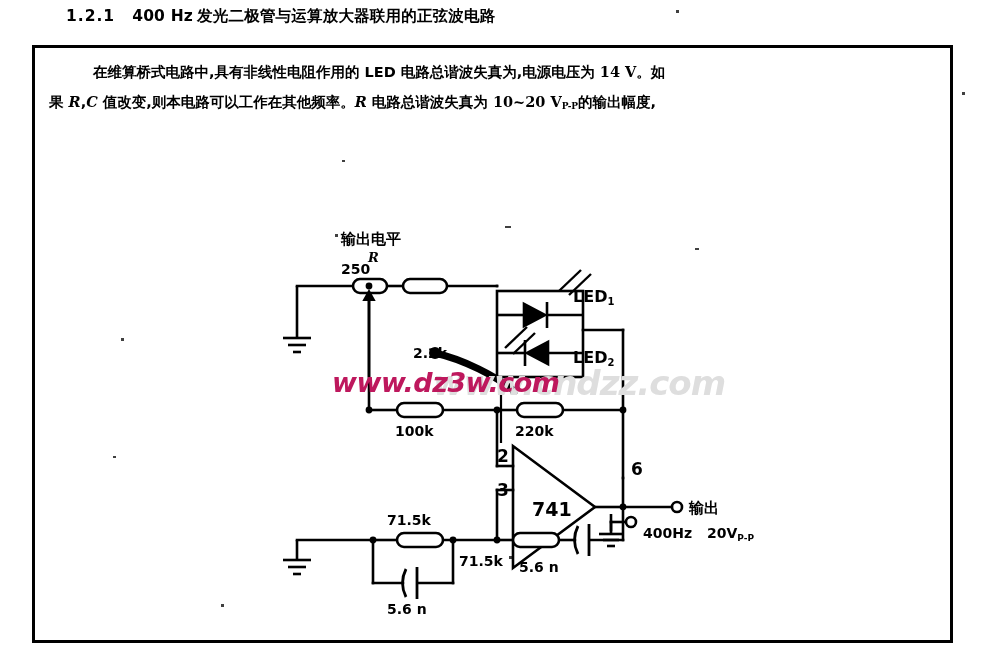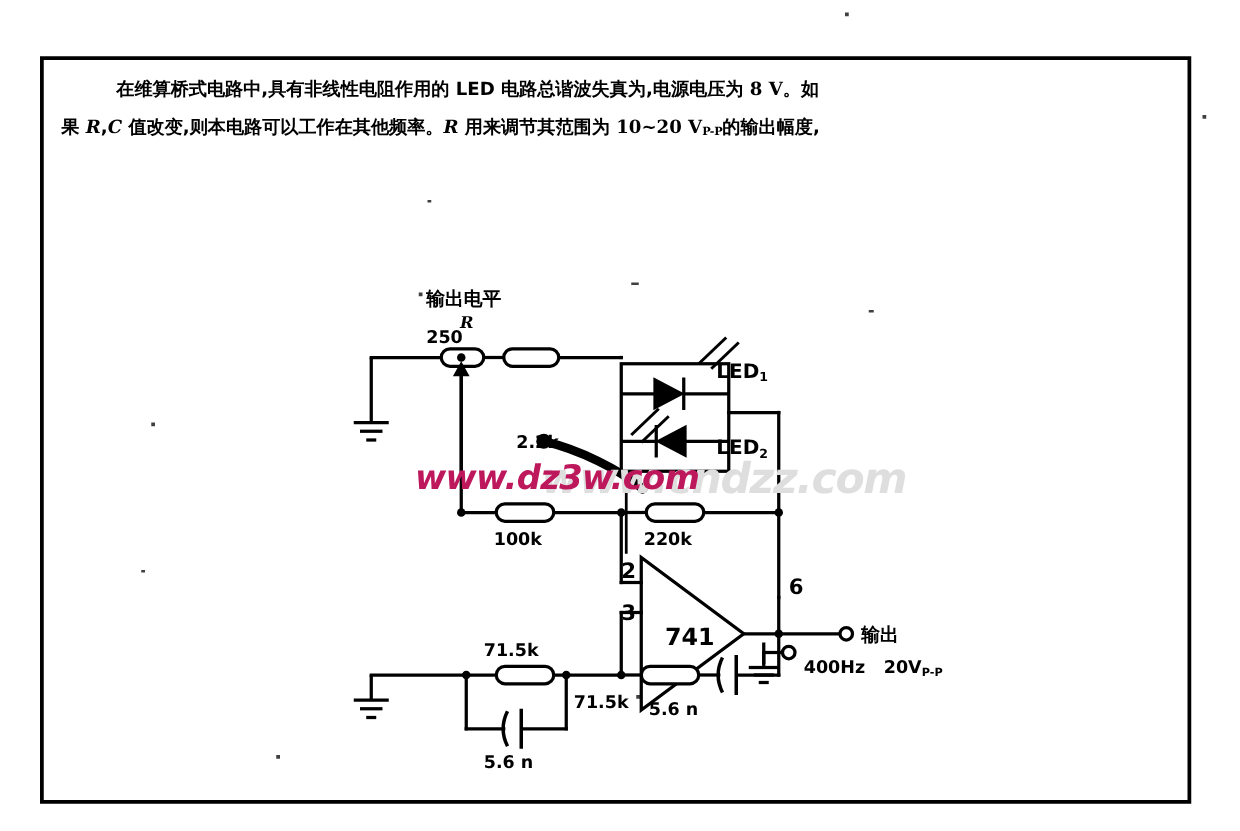--- a/index.html
+++ b/index.html
@@ -57,27 +57,30 @@
   #wm-front{left:297px;top:319px;font-size:27px;color:#be185d;letter-spacing:-0.5px;}
 
   
   .speck{position:absolute;background:#000;opacity:.75;}
 </style>
 </head>
 <body>
 
 <div class="page">
 
+  <div id="heading">
+    <span class="num">1.2.1</span><span class="hz">400 Hz</span><span>发光二极管与运算放大器联用的正弦波电路</span>
+  </div>
 
   <div id="frame">
 
     <div id="para">
-      <span class="ln"><span class="ind"></span><span>在维算桥式电路中,具有非线性电阻作用的 LED 电路总谐波失真为,电源电压为 </span><span class="rm">8 V</span><span>。如</span></span>
-
-      <span class="ln"><span>果 </span><i>R</i><span>,</span><i>C</i><span> 值改变,则本电路可以工作在其他频率。</span><i>R</i><span> 用来调节其范围为 </span><span class="rm">10~20 V</span><sub class="rm">P-P</sub><span>的输出幅度,</span></span>
+      <span class="ln"><span class="ind"></span><span>在维算桥式电路中,具有非线性电阻作用的 LED 电路总谐波失真为,电源电压为 </span><span class="rm">14 V</span><span>。如</span></span>
+
+      <span class="ln"><span>果 </span><i>R</i><span>,</span><i>C</i><span> 值改变,则本电路可以工作在其他频率。</span><i>R</i><span> 电路总谐波失真为 </span><span class="rm">10~20 V</span><sub class="rm">P-P</sub><span>的输出幅度,</span></span>
 
     </div>
 
     <div id="schematic">
       <svg width="921" height="598" viewBox="0 0 921 598" xmlns="http://www.w3.org/2000/svg">
         <g stroke="#000" stroke-width="2.6" fill="none" stroke-linecap="square">
 
           <line x1="262" y1="238" x2="318" y2="238"></line>
 
           <line x1="352" y1="238" x2="368" y2="238"></line>

